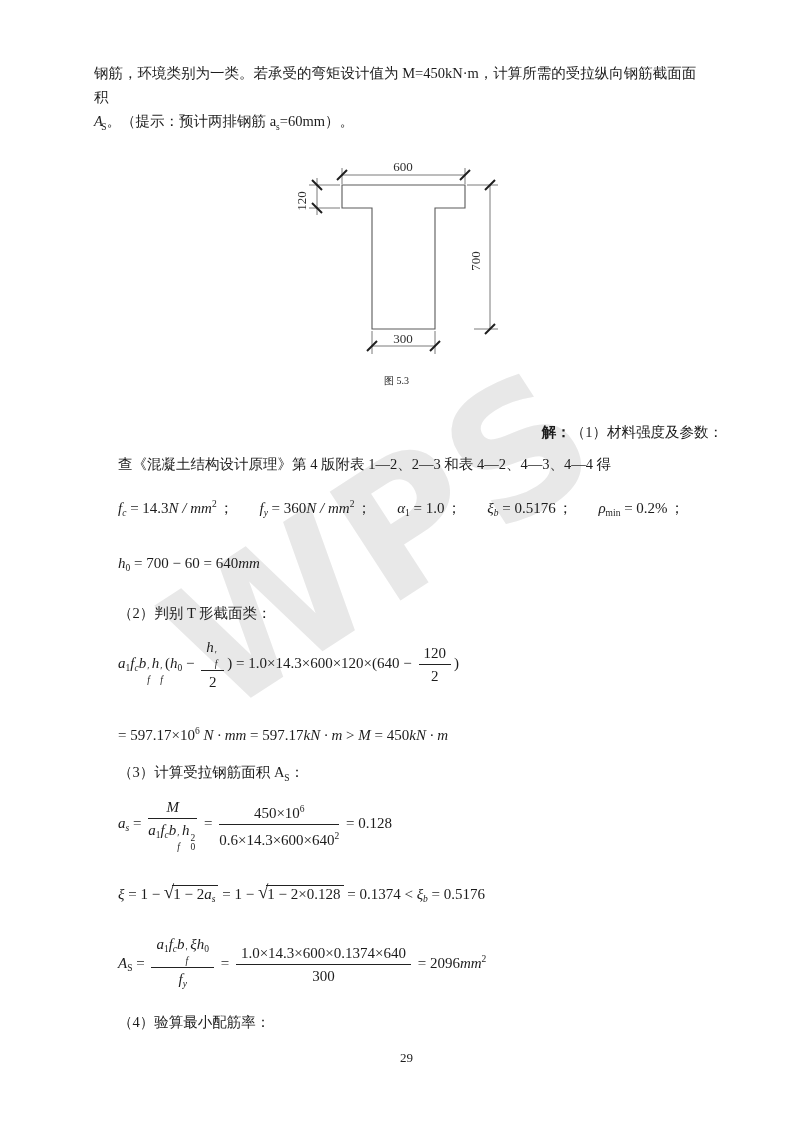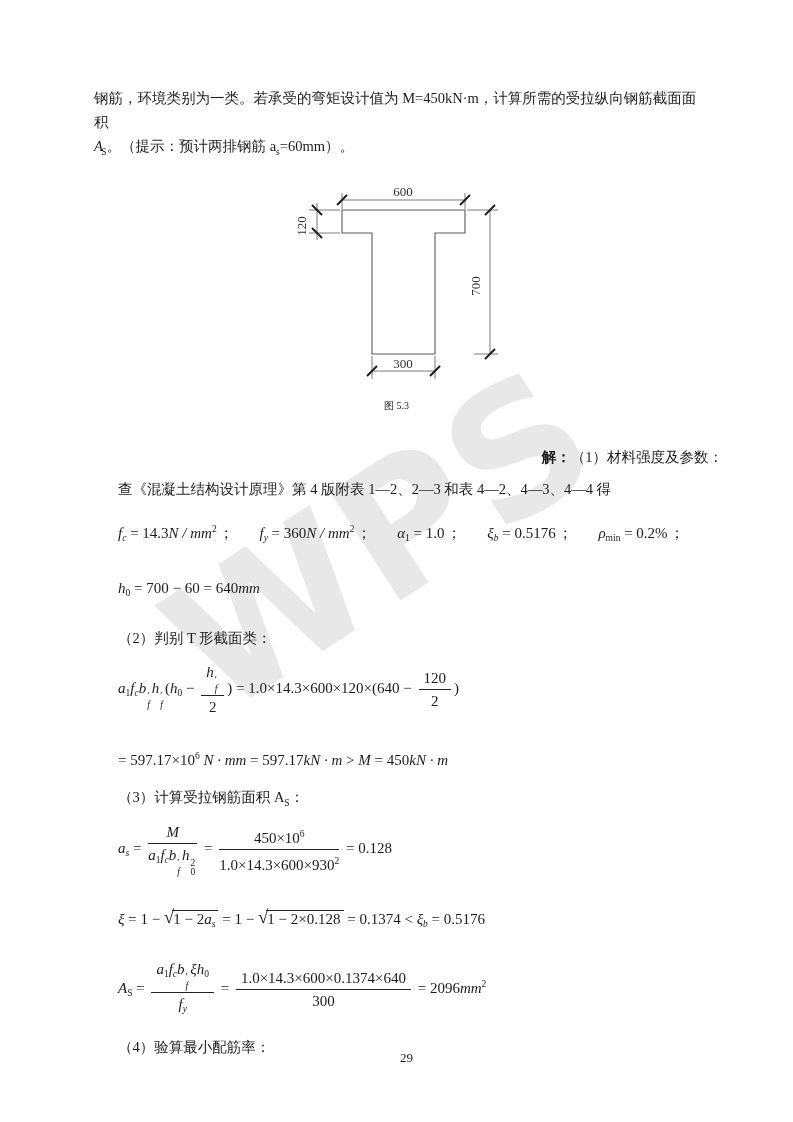--- a/index.html
+++ b/index.html
@@ -13,21 +13,21 @@
   .watermark {
     position:absolute; left:10px; top:415px; width:740px; height:250px;
     display:flex; align-items:center; justify-content:center;
     transform:rotate(-33deg);
     font-family:"DejaVu Sans","Liberation Sans",sans-serif;
     font-weight:bold; font-size:178px; color:#e8e8e8; letter-spacing:2px;
     z-index:0; user-select:none; white-space:nowrap;
   }
   .content { position:relative; z-index:1; }
   
-  .intro { padding-top:86px; margin:0 92px 0 94px; font-size:14.5px; line-height:24px; }
+  .intro { padding-top:61px; margin:0 92px 0 94px; font-size:14.5px; line-height:24px; }
   
   .figure-wrap { margin-top:16px; text-align:center; }
   .figure-wrap svg { display:inline-block; }
   .fig-caption { margin-top:4px; font-size:10px; line-height:20px; text-align:center; }
   
   .solution { margin:0 70px 0 118px; font-size:14.5px; }
   .sline { line-height:22px; }
   .bold { font-weight:bold; }
   .fline { font-size:15px; line-height:30px; }
   .fline i, .it { font-style:italic; }
@@ -164,21 +164,21 @@
 
       <div class="sline row-s3"><span>（3）计算受拉钢筋面积 </span><span>A</span><sub style="font-size:9.5px;">S</sub><span>：</span></div>
 
       <div class="fline row-f8">
         <i>a</i><sub>s</sub><span> = </span><span class="frac"><span class="num"><i>M</i></span><span class="den"><i>a</i><sub class="up">1</sub><i>f</i><sub>c</sub><i>b</i><span class="ss">
                 <span class="u">′</span>
                 <span class="d">f</span>
               </span><i>h</i><span class="ss">
                 <span class="u">2</span>
                 <span class="d up">0</span>
-              </span></span></span><span> = </span><span class="frac"><span class="num"><span>450×10</span><sup>6</sup></span><span class="den"><span>1.0×14.3×600×930</span><sup>2</sup></span></span><span> = 0.128</span>
+              </span></span></span><span> = </span><span class="frac"><span class="num"><span>450×10</span><sup>6</sup></span><span class="den"><span>0.6×14.3×600×640</span><sup>2</sup></span></span><span> = 0.128</span>
       </div>
 
       <div class="fline row-f9">
         <i>ξ</i><span> = 1 − </span><span class="sqrt"><span class="rad">√</span><span class="ovl"><span>1 − 2</span><i>a</i><sub>s</sub></span></span><span> = 1 − </span><span class="sqrt"><span class="rad">√</span><span class="ovl">1 − 2×0.128</span></span><span> = 0.1374 &lt; </span><i>ξ</i><sub>b</sub><span> = 0.5176</span>
       </div>
 
       <div class="fline row-f10">
         <i>A</i><sub class="up">S</sub><span> = </span><span class="frac"><span class="num"><i>a</i><sub class="up">1</sub><i>f</i><sub>c</sub><i>b</i><span class="ss">
                 <span class="u">′</span>
                 <span class="d">f</span>

